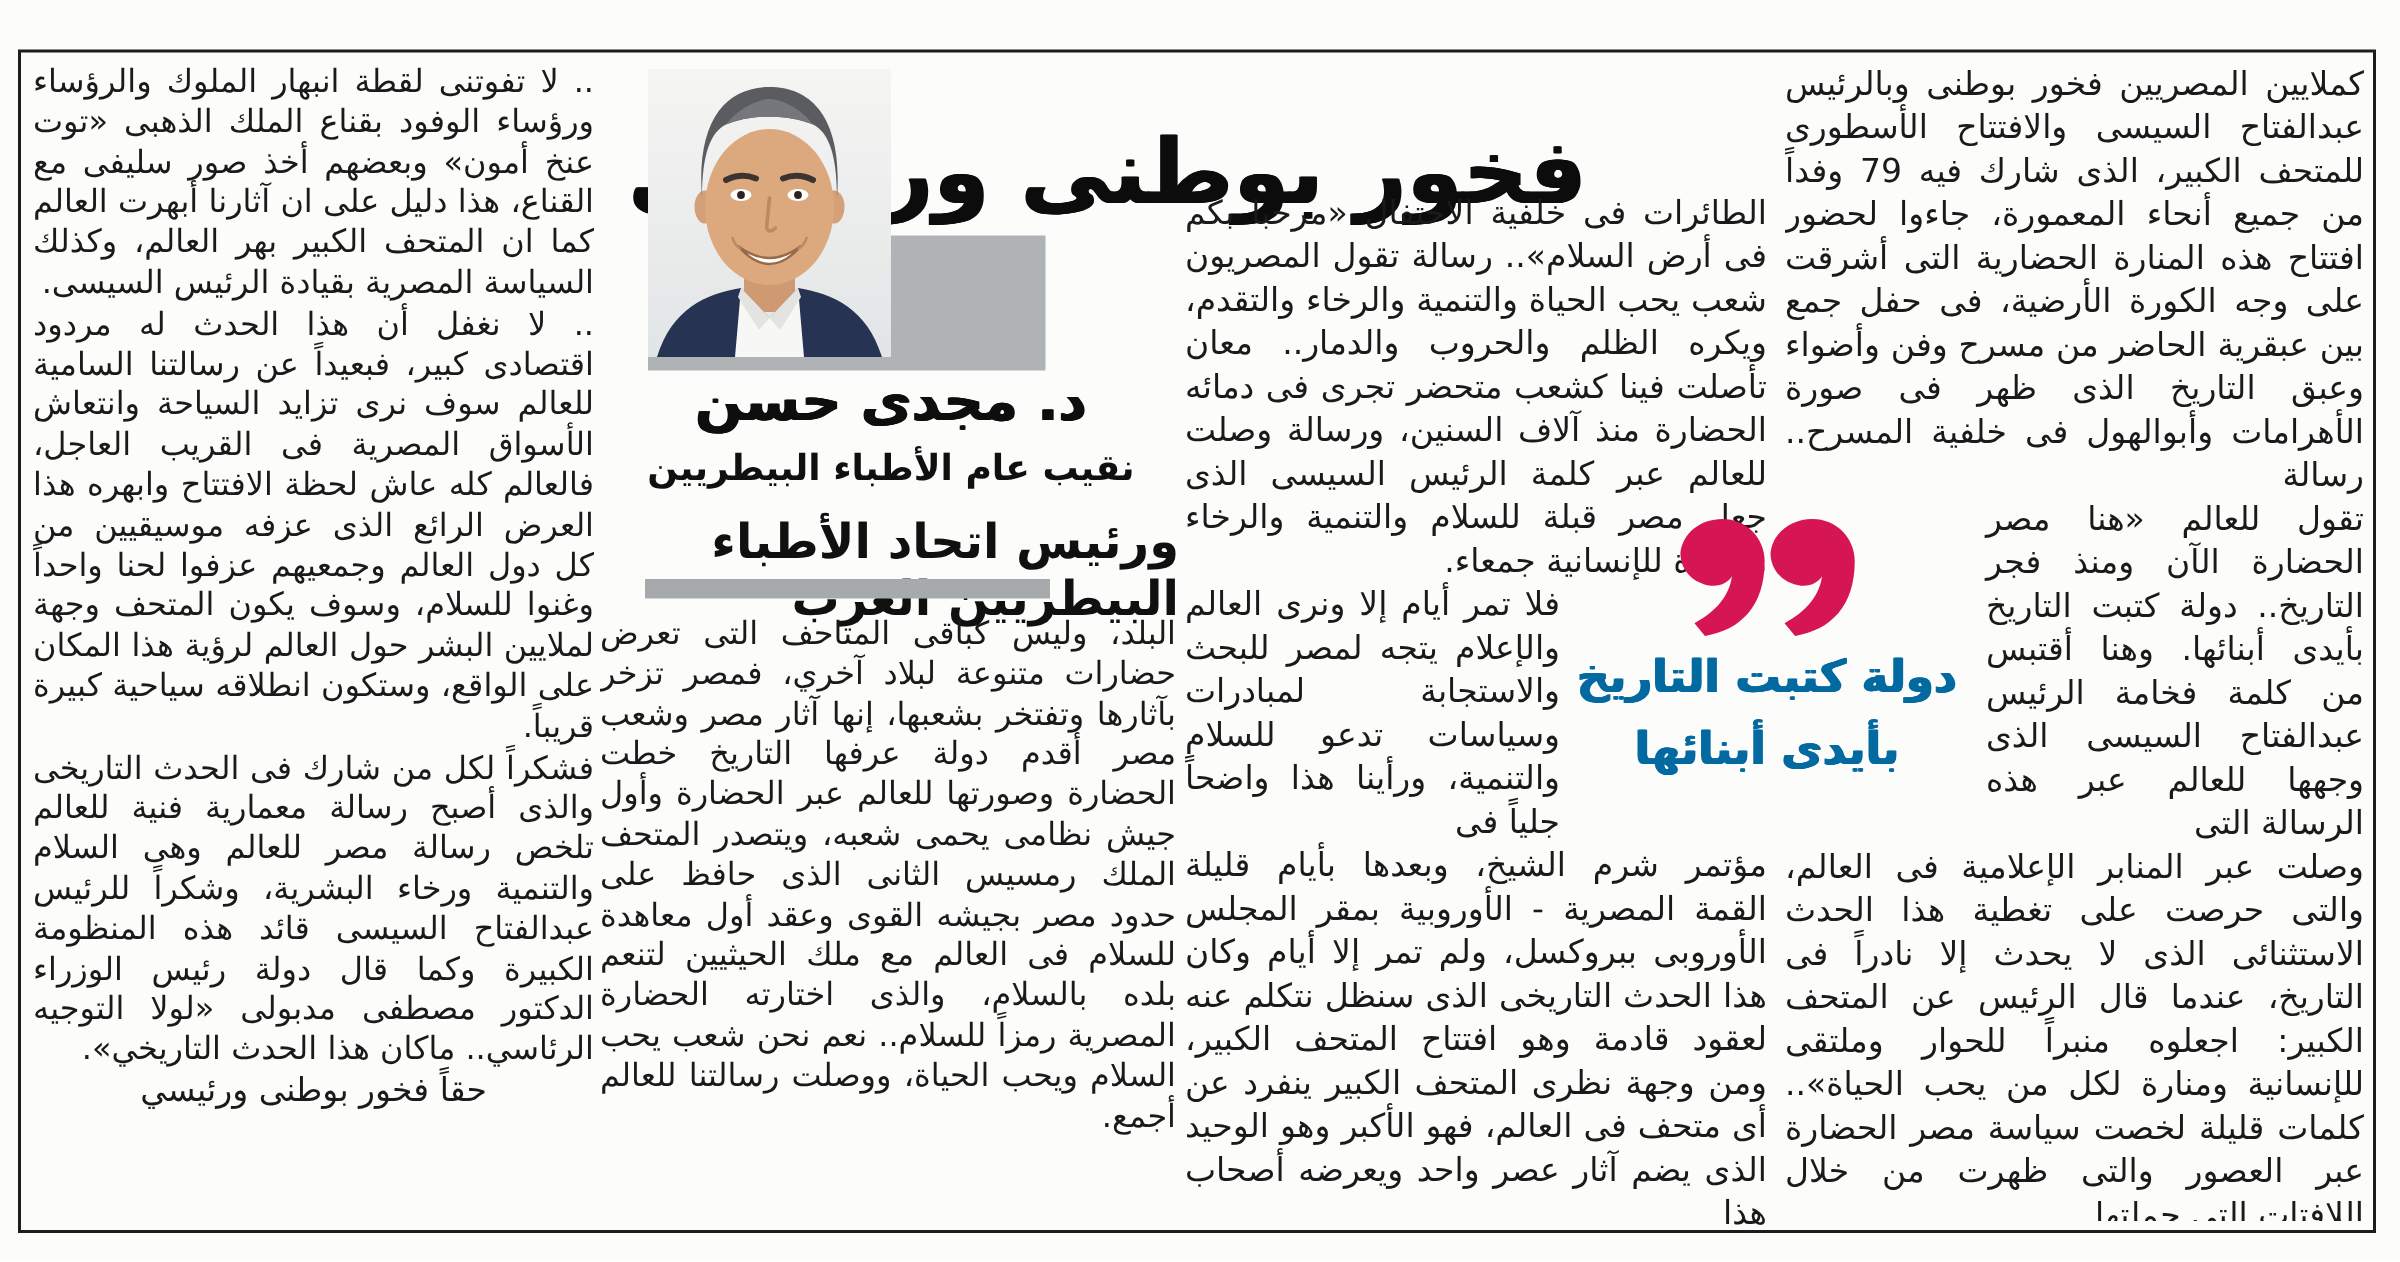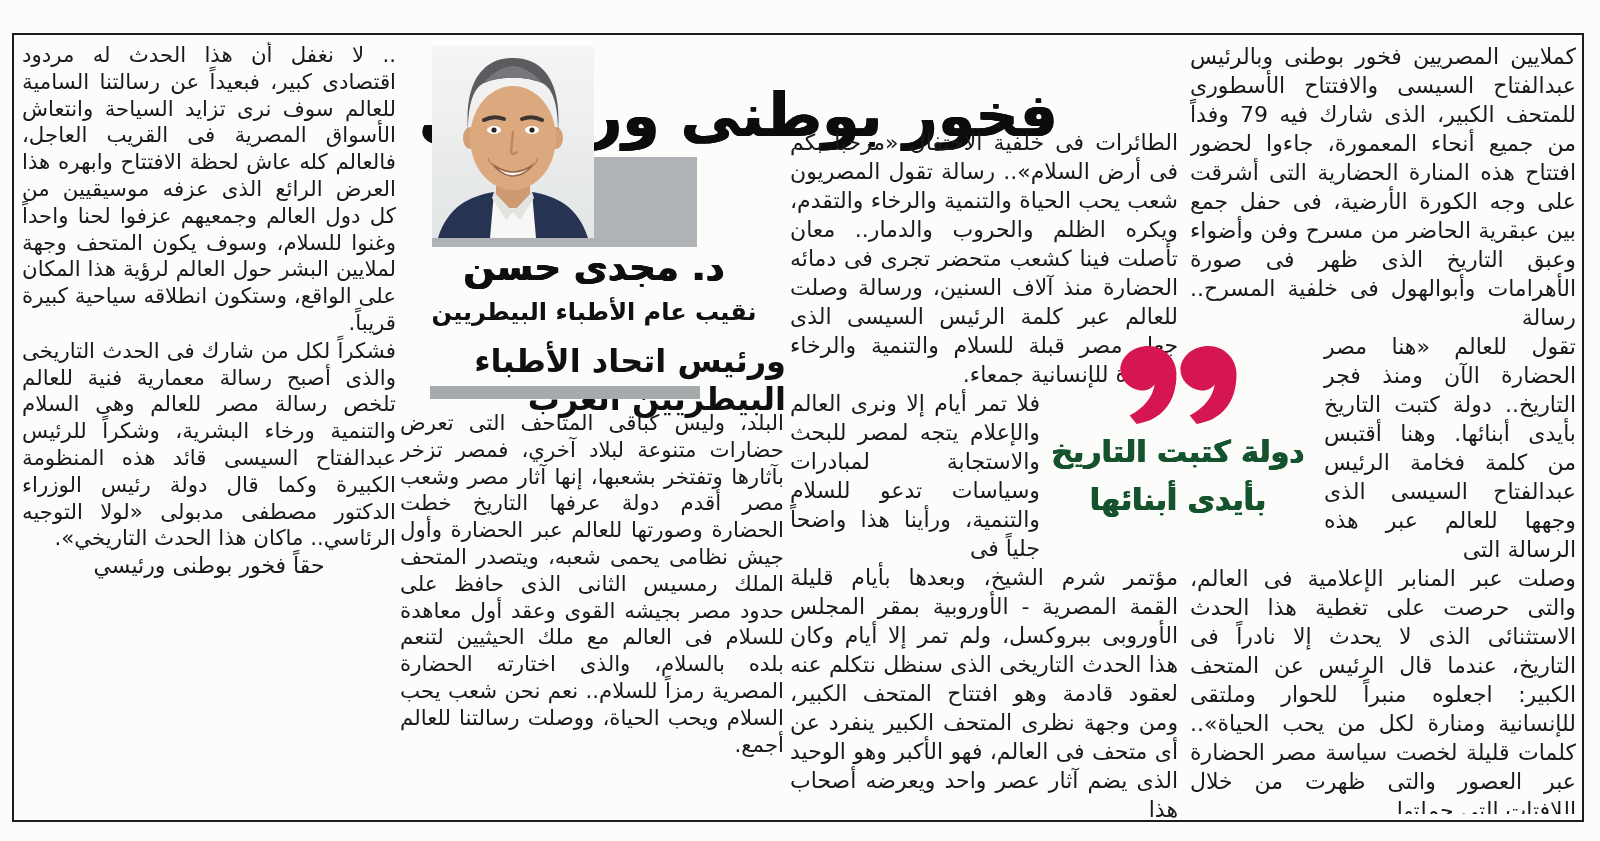--- a/index.html
+++ b/index.html
@@ -36,21 +36,21 @@
   .closing{
     font-size:22px;line-height:26.8px;text-align:center;font-weight:normal;
   }
   
   .pullquote{
     position:absolute;top:346px;right:272px;width:300px;height:218px;
     text-align:center;z-index:5;
   }
   .pq-marks{display:block;margin:0 auto 4px auto;width:128px;height:78px;}
   .pq-line{
-    font-size:30px;line-height:48px;font-weight:bold;color:#14532d;
+    font-size:30px;line-height:48px;font-weight:bold;color:#0369a1;
     text-shadow:0.6px 0 0 currentColor,-0.6px 0 0 currentColor;
   }
   
   .photo-backdrop{
     position:absolute;top:157px;right:903px;width:265px;height:90px;
     background:#b0b3b5;
   }
   .author-photo{
     position:absolute;top:46px;right:1006px;width:162px;height:192px;
     display:block;
@@ -147,18 +147,19 @@
   <div class="author-name">د. مجدى حسن</div>
   <div class="author-title1">نقيب عام الأطباء البيطريين</div>
   <div class="author-title2">ورئيس اتحاد الأطباء البيطريين العرب</div>
   <div class="author-divider"></div>
 
   <div class="col-third-body">
     <p class="seg">البلد، وليس كباقى المتاحف التى تعرض حضارات متنوعة لبلاد آخري، فمصر تزخر بآثارها وتفتخر بشعبها، إنها آثار مصر وشعب مصر أقدم دولة عرفها التاريخ خطت الحضارة وصورتها للعالم عبر الحضارة وأول جيش نظامى يحمى شعبه، ويتصدر المتحف الملك رمسيس الثانى الذى حافظ على حدود مصر بجيشه القوى وعقد أول معاهدة للسلام فى العالم مع ملك الحيثيين لتنعم بلده بالسلام، والذى اختارته الحضارة المصرية رمزاً للسلام.. نعم نحن شعب يحب السلام ويحب الحياة، ووصلت رسالتنا للعالم أجمع.</p>
   </div>
 
   <div class="col-left">
+    <p class="seg">.. لا تفوتنى لقطة انبهار الملوك والرؤساء ورؤساء الوفود بقناع الملك الذهبى «توت عنخ أمون» وبعضهم أخذ صور سليفى مع القناع، هذا دليل على ان آثارنا أبهرت العالم كما ان المتحف الكبير بهر العالم، وكذلك السياسة المصرية بقيادة الرئيس السيسى.</p>
     <p class="seg">.. لا نغفل أن هذا الحدث له مردود اقتصادى كبير، فبعيداً عن رسالتنا السامية للعالم سوف نرى تزايد السياحة وانتعاش الأسواق المصرية فى القريب العاجل، فالعالم كله عاش لحظة الافتتاح وابهره هذا العرض الرائع الذى عزفه موسيقيين من كل دول العالم وجمعيهم عزفوا لحنا واحداً وغنوا للسلام، وسوف يكون المتحف وجهة لملايين البشر حول العالم لرؤية هذا المكان على الواقع، وستكون انطلاقه سياحية كبيرة قريباً.</p>
     <p class="seg">فشكراً لكل من شارك فى الحدث التاريخى والذى أصبح رسالة معمارية فنية للعالم تلخص رسالة مصر للعالم وهى السلام والتنمية ورخاء البشرية، وشكراً للرئيس عبدالفتاح السيسى قائد هذه المنظومة الكبيرة وكما قال دولة رئيس الوزراء الدكتور مصطفى مدبولى «لولا التوجيه الرئاسي.. ماكان هذا الحدث التاريخي».</p>
     <p class="closing">حقاً فخور بوطنى ورئيسي</p>
   </div>
 
 </div>
 
 </body></html>

